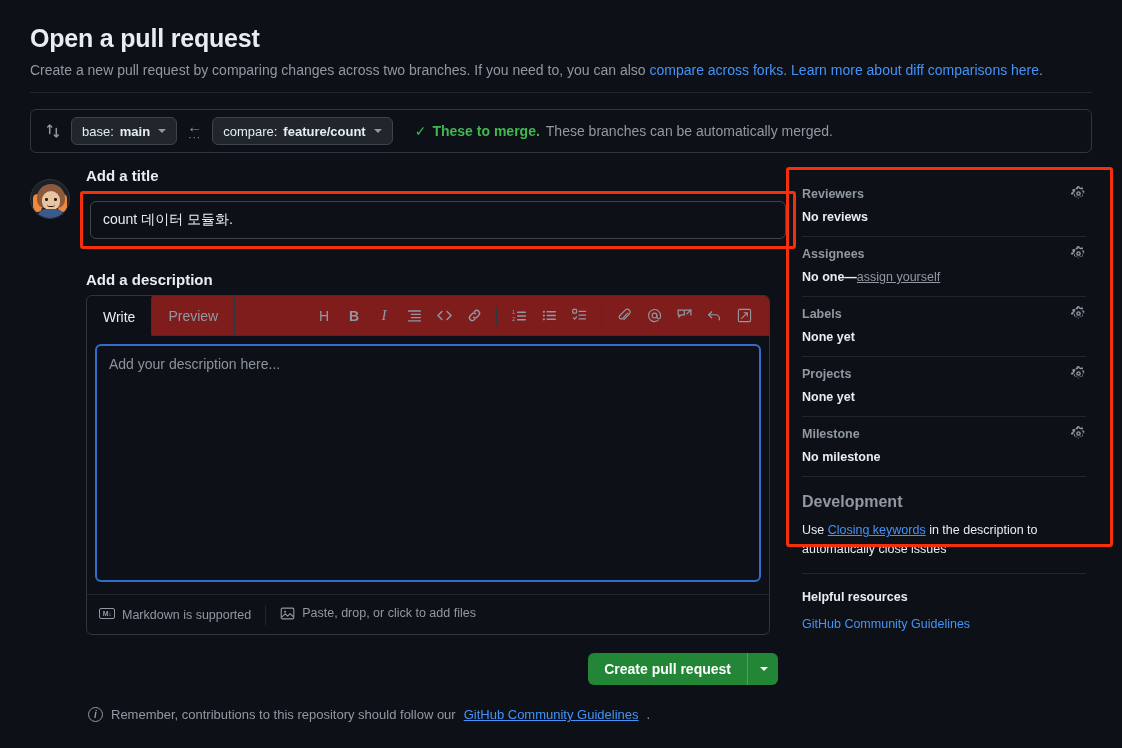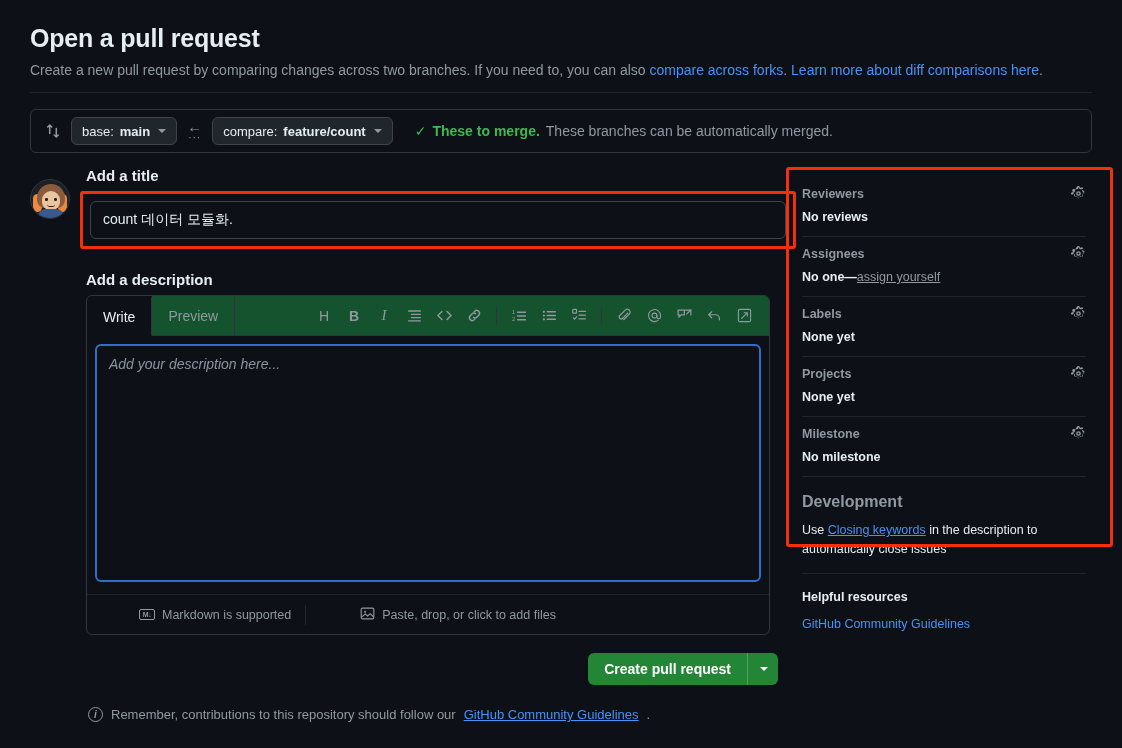--- a/index.html
+++ b/index.html
@@ -93,21 +93,21 @@
 
   .desc-label { margin-top: 22px; }
 
   
   .editor {
     width: 684px; border: 1px solid #30363d; border-radius: 6px;
     background: #0d1117; overflow: hidden;
   }
   .tabbar {
     display: flex; align-items: stretch; height: 40px;
-    background: #14532d; border-bottom: 1px solid #30363d;
+    background: #7f1d1d; border-bottom: 1px solid #30363d;
   }
   .tab {
     display: flex; align-items: center; padding: 0 16px;
     font-size: 14px; color: #9198a1; cursor: pointer;
     border-right: 1px solid #30363d;
   }
   .tab.active {
     background: #0d1117; color: #e6edf3; font-weight: 500;
     border-top: 2px solid transparent;
     border-bottom: 1px solid #0d1117; margin-bottom: -1px;
@@ -118,31 +118,30 @@
     color: #9198a1; cursor: pointer; border-radius: 4px; font-size: 14px;
   }
   .tsep { width: 1px; height: 18px; background: #30363d; margin: 0 7px; }
 
   .ta-wrap { padding: 8px; }
   .ta {
     width: 100%; height: 238px; resize: none;
     background: #0d1117; border: 2px solid #316dca; border-radius: 6px;
     color: #e6edf3; font-size: 14px; padding: 10px 12px; outline: none;
     font-family: "Liberation Sans", sans-serif;
-    font-style: italic;
   }
   .ta::placeholder { color: #8b949e; }
 
   .ed-foot {
     display: flex; align-items: center; height: 40px;
     border-top: 1px solid #21262d; padding: 0 12px; gap: 0;
   }
   .foot-item {
-    display: flex; align-items: center; gap: 7px;
-    font-size: 12.5px; color: #9198a1; cursor: pointer; margin-left: 40px;
+    display: flex; gap: 7px;
+    font-size: 12.5px; color: #9198a1; cursor: pointer;
   }
   .foot-sep { width: 1px; height: 20px; background: #21262d; margin: 0 14px; }
   .md-ic {
     width: 16px; height: 11px; border: 1px solid #9198a1; border-radius: 2px;
     display: flex; align-items: center; justify-content: center;
     font-size: 7px; font-weight: 700; letter-spacing: -0.5px;
   }
 
   
   .submit-row { display: flex; justify-content: flex-end; width: 692px; margin-top: 18px; }

